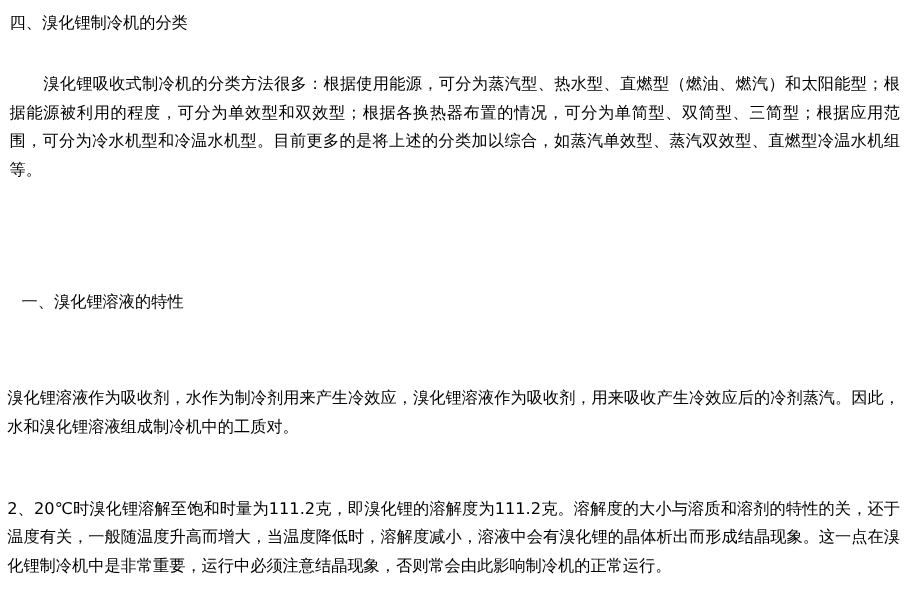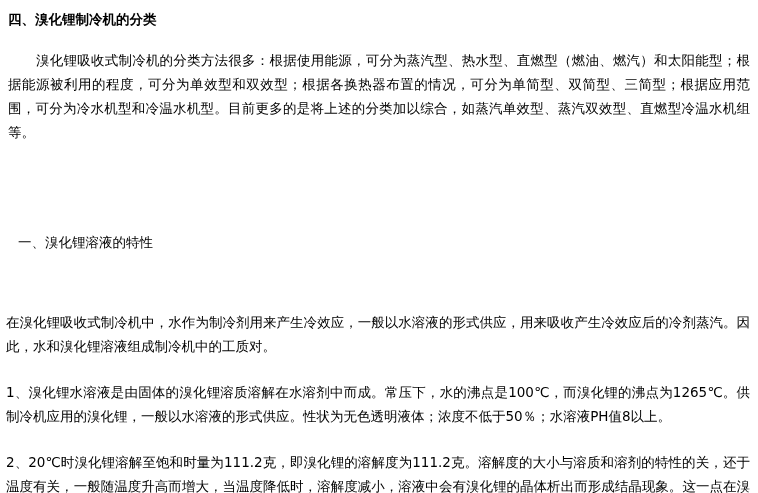--- a/index.html
+++ b/index.html
@@ -18,30 +18,30 @@
     position: relative;
     width: 758px;
     height: 493px;
     box-sizing: border-box;
     padding: 10px 8px 0 4px;
   }
   .heading {
     font-size: 13.5px;
     line-height: 18px;
     margin: 0 0 0 4px;
-    font-weight: bold;
+    font-weight: normal;
   }
   .para {
     font-size: 13.5px;
     line-height: 24px;
     margin: 0;
     text-align: justify;
   }
   .para-intro {
-    margin-top: 20px;
+    margin-top: 30px;
     padding-left: 4px;
     text-indent: 28px;
   }
   .section-title {
     font-size: 13.5px;
     line-height: 20px;
     margin: 12px;
     padding-left: 2px;
   }
   .gap-lg { height: 76px; }
@@ -59,23 +59,22 @@
   <h1 class="heading">四、溴化锂制冷机的分类</h1>
 
   <p class="para para-intro">溴化锂吸收式制冷机的分类方法很多：根据使用能源，可分为蒸汽型、热水型、直燃型（燃油、燃汽）和太阳能型；根据能源被利用的程度，可分为单效型和双效型；根据各换热器布置的情况，可分为单简型、双简型、三简型；根据应用范围，可分为冷水机型和冷温水机型。目前更多的是将上述的分类加以综合，如蒸汽单效型、蒸汽双效型、直燃型冷温水机组等。</p>
 
   <div class="gap-lg"></div>
 
   <p class="section-title">一、溴化锂溶液的特性</p>
 
   <div class="gap-md"></div>
 
-  <p class="para body-text">在溴化锂吸收式制冷机中，水作为制冷剂用来产生冷效应，一般以水溶液的形式供应，用来吸收产生冷效应后的冷剂蒸汽。因此，水和溴化锂溶液组成制冷机中的工质对。</p>
+  <p class="para body-text">溴化锂溶液作为吸收剂，水作为制冷剂用来产生冷效应，溴化锂溶液作为吸收剂，用来吸收产生冷效应后的冷剂蒸汽。因此，水和溴化锂溶液组成制冷机中的工质对。</p>
 
   <div class="gap-sm"></div>
 
-  <p class="para body-text">1、溴化锂水溶液是由固体的溴化锂溶质溶解在水溶剂中而成。常压下，水的沸点是100℃，而溴化锂的沸点为1265℃。供制冷机应用的溴化锂，一般以水溶液的形式供应。性状为无色透明液体；浓度不低于50％；水溶液PH值8以上。</p>
 
   <div class="gap-sm"></div>
 
   <p class="para body-text">2、20℃时溴化锂溶解至饱和时量为111.2克，即溴化锂的溶解度为111.2克。溶解度的大小与溶质和溶剂的特性的关，还于温度有关，一般随温度升高而增大，当温度降低时，溶解度减小，溶液中会有溴化锂的晶体析出而形成结晶现象。这一点在溴化锂制冷机中是非常重要，运行中必须注意结晶现象，否则常会由此影响制冷机的正常运行。</p>
 
 </div>
 
 </body></html>

